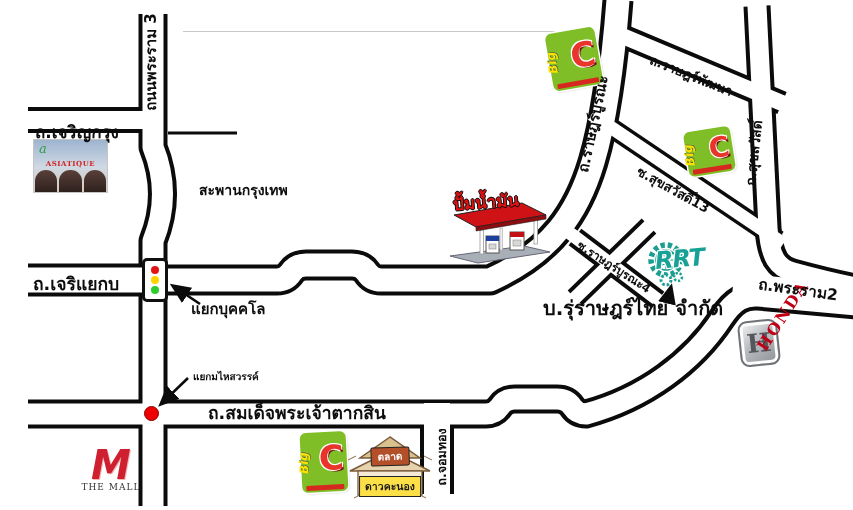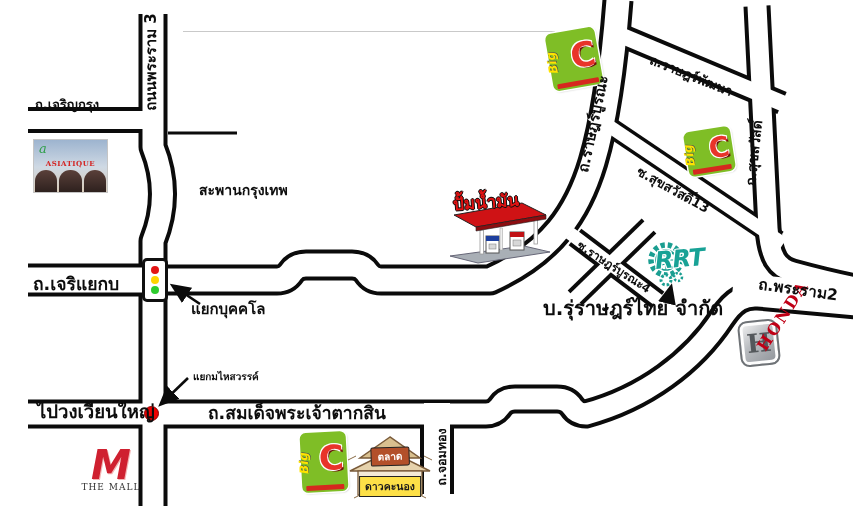--- a/index.html
+++ b/index.html
@@ -126,26 +126,25 @@
 
 
   <div id="tlight">
     <i style="background:#e31414"></i>
     <i style="background:#ffd400"></i>
     <i style="background:#2ecc2e"></i>
   </div>
   <div id="reddot"></div>
 
   <div class="lbl ctr" style="left:152px;top:62px;font-size:15px;transform:translate(-50%,-50%) rotate(-90deg);">ถนนพระราม 3</div>
-  <div class="lbl" style="left:35px;top:98px;font-size:13px;">ถ.เจริญกรุง</div>
+  <div class="lbl" style="left:35px;top:124px;font-size:17px;">ถ.เจริญกรุง</div>
   <div class="lbl" style="left:199px;top:184px;font-size:14px;font-family:Liberation Mono, monospace;">สะพานกรุงเทพ</div>
   <div class="lbl" style="left:33px;top:275px;font-size:17.5px;">ถ.เจริแยกบ</div>
   <div class="lbl" style="left:191px;top:302px;font-size:15px;">แยกบุคคโล</div>
   <div class="lbl" style="left:193px;top:372px;font-size:10px;">แยกมไหสวรรค์</div>
-  <div class="lbl" style="left:37px;top:402px;font-size:18.5px;">ไปวงเวียนใหญ่</div>
   <div class="lbl" style="left:208px;top:404px;font-size:17.5px;">ถ.สมเด็จพระเจ้าตากสิน</div>
   <div class="lbl ctr" style="left:442px;top:457px;font-size:12.5px;transform:translate(-50%,-50%) rotate(-90deg);">ถ.จอมทอง</div>
   <div class="lbl ctr" style="left:594px;top:124px;font-size:15px;transform:translate(-50%,-50%) rotate(-78deg);">ถ.ราษฎร์บูรณะ</div>
   <div class="lbl ctr" style="left:691px;top:76px;font-size:13px;transform:translate(-50%,-50%) rotate(22deg);">ถ.ราษฎร์พัฒนา</div>
   <div class="lbl ctr" style="left:673px;top:190px;font-size:13px;transform:translate(-50%,-50%) rotate(29deg);">ซ.สุขสวัสดิ์13</div>
   <div class="lbl ctr" style="left:754px;top:153px;font-size:14px;transform:translate(-50%,-50%) rotate(-84deg);">ถ.สุขสวัสดิ์</div>
   <div class="lbl ctr" style="left:614px;top:267px;font-size:11.5px;transform:translate(-50%,-50%) rotate(33deg);">ซ.ราษฎร์บูรณะ4</div>
   <div class="lbl" style="left:543px;top:298px;font-size:20px;">บ.รุ่ราษฎร์ไทย จำกัด</div>
   <div class="lbl ctr" style="left:798px;top:290px;font-size:15.5px;transform:translate(-50%,-50%) rotate(8deg);">ถ.พระราม2</div>
 

